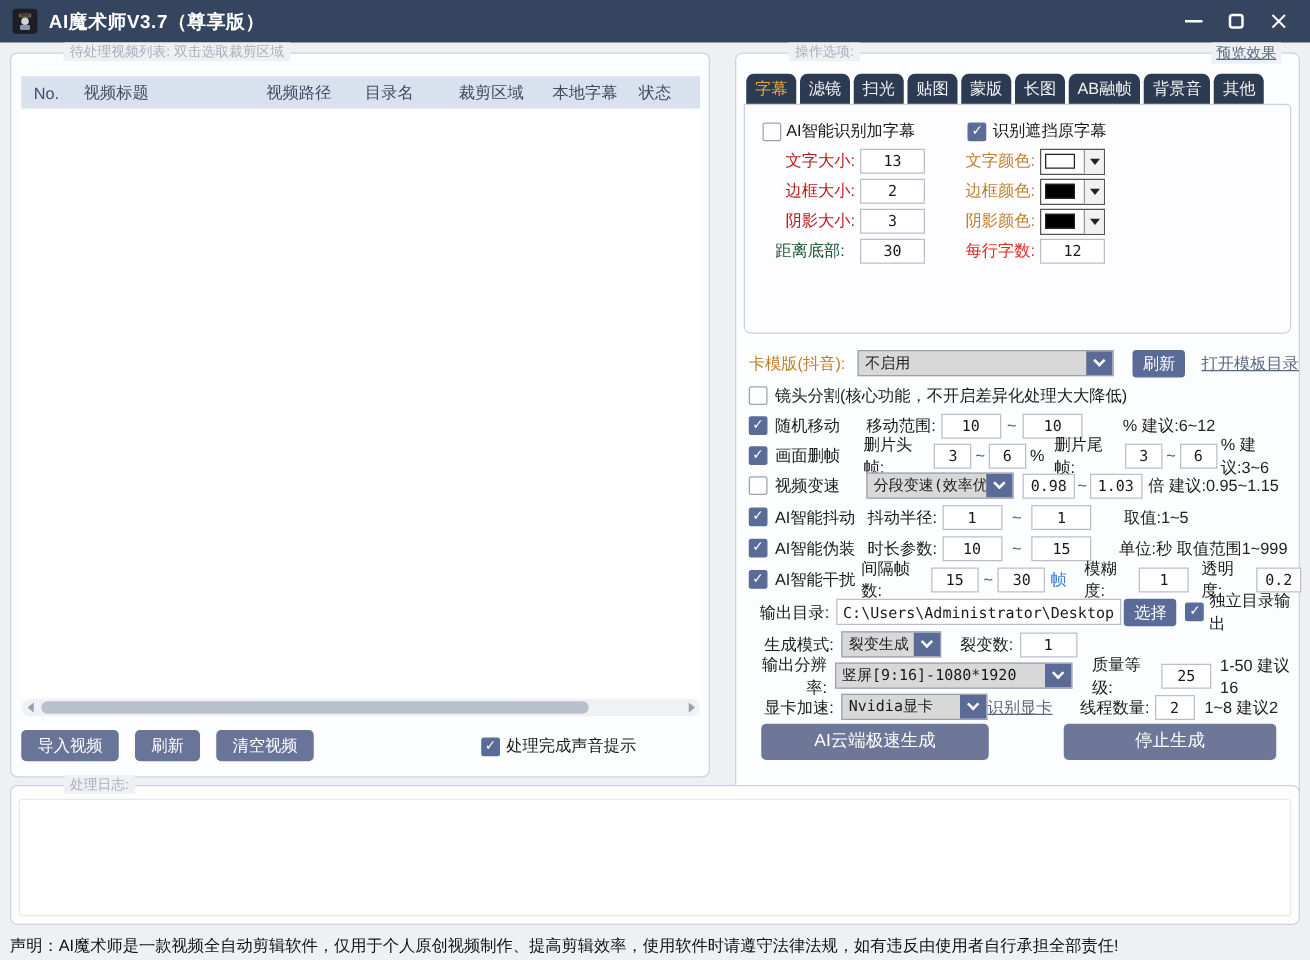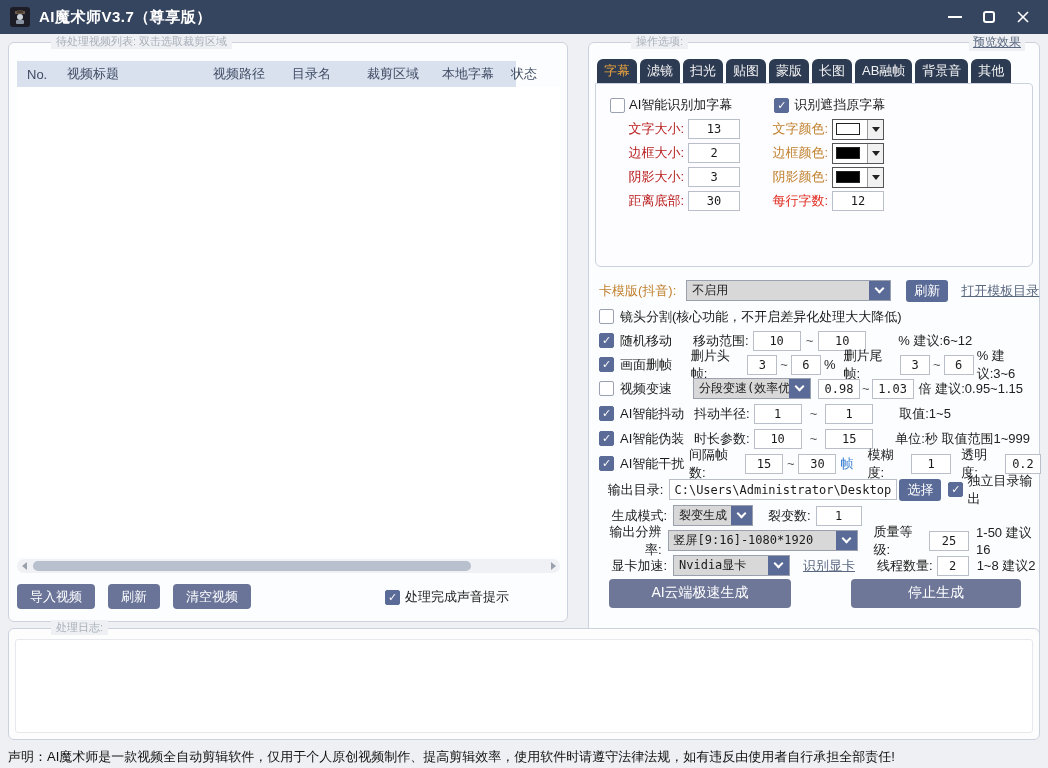--- a/index.html
+++ b/index.html
@@ -29,21 +29,21 @@
   
   .group { position:absolute; border:1px solid #ccd2dd; border-radius:6px; background:#fcfdfe; }
   .group-label {
     position:absolute; top:-9px; left:10px; background:#eef0f3;
     padding:0 5px; color:#aab0ba; font-size:11px; white-space:nowrap;margin-left:32px;
   }
 
   
   #left-group { left:8px; top:42px; width:560px; height:580px; }
   .table-header {
-    position:absolute; left:8px; top:18px; width:499px; height:26px;
+    position:absolute; left:8px; top:18px; width:543px; height:26px;
     background:#d9e1ef; display:flex; align-items:center;
     color:#3f4c63; font-size:13px;
   }
   .th { flex:none; padding-left:10px; }
   .list-area { position:absolute; left:8px; top:44px; width:543px; height:470px; background:#ffffff; }
   .hscroll {
     position:absolute; left:8px; top:516px; width:543px; height:14px;
     background:#f0f1f4; border-radius:7px; display:flex; align-items:center;
   }
   .hs-arrow { width:14px; height:14px; display:flex; align-items:center; justify-content:center; flex:none; }
@@ -67,21 +67,21 @@
   .preview-link { position:absolute; top:-9px; right:14px; background:#eef0f3; padding:0 4px;
     color:#5a6880; font-size:12px; text-decoration:underline; }
   .tabs { position:absolute; left:8px; top:16px; display:flex; gap:3px; }
   .tab { background:#2c3a52; color:#f2f2f2; padding:3px 7px 4px; font-size:13px;
          border-radius:6px 6px 0 0; white-space:nowrap; }
   .tab.active { color:#e8a33d; }
   .tab-panel { position:absolute; left:6px; top:40px; width:438px; height:184px;
     background:#fdfdff; border:1px solid #ccd2dd; border-radius:0 4px 6px 6px; }
   .tp-row { position:absolute; display:flex; align-items:center; height:22px; }
   .f-label { width:72px; text-align:right; color:#b91c1c; font-size:13px; flex:none; }
-  .f-label.red { color:#b91c1c; }
+  .f-label.red { color:#14532d;text-align:center; }
   .f-label2 { width:70px; text-align:right; color:#c0802e; font-size:13px; flex:none; margin-left:18px; }
   .f-label2.red { color:#e02b1f; }
   .num-input { height:20px; border:1px solid #b9bec9; background:#fff; text-align:center;
     font-size:12px; display:inline-flex; align-items:center; justify-content:center;
     font-family:"DejaVu Sans Mono","Liberation Mono",monospace; flex:none; }
   .w52{width:52px}.w48{width:48px}.w42{width:42px}.w40{width:40px}.w38{width:38px}.w36{width:36px}.w32{width:32px}.w30{width:30px}.w46{width:46px}
 
   .color-combo { width:52px; height:21px; border:1px solid #555; background:#fff;
     display:flex; align-items:center; margin-left:4px; }
   .swatch { width:24px; height:12px; border:1px solid #222; margin-left:3px; flex:none; }
@@ -378,21 +378,21 @@
   </div>
 
   <div class="o-row" style="top:511px">
     <span style="margin-left:4px; width:74px; text-align:right">显卡加速:</span>
     <span class="combo" style="width:117px; margin-left:6px">
       <span class="combo-text">Nvidia显卡</span>
       <span class="combo-btn">
           <span class="chev"></span>
         </span>
     </span>
-    <span class="link" style="margin-left:13px">识别显卡</span>
+    <span class="link" style="">识别显卡</span>
     <span style="margin-left:22px">线程数量:</span>
     <span class="num-input w32" style="margin-left:4px">2</span>
     <span class="hint" style="margin-left:8px">1~8 建议2</span>
   </div>
 
   <div class="o-row" style="top:535px; height:30px">
     <button class="btn-big" style="width:182px; margin-left:20px">AI云端极速生成</button>
     <button class="btn-big" style="width:170px; margin-left:60px">停止生成</button>
   </div>
 </div>

